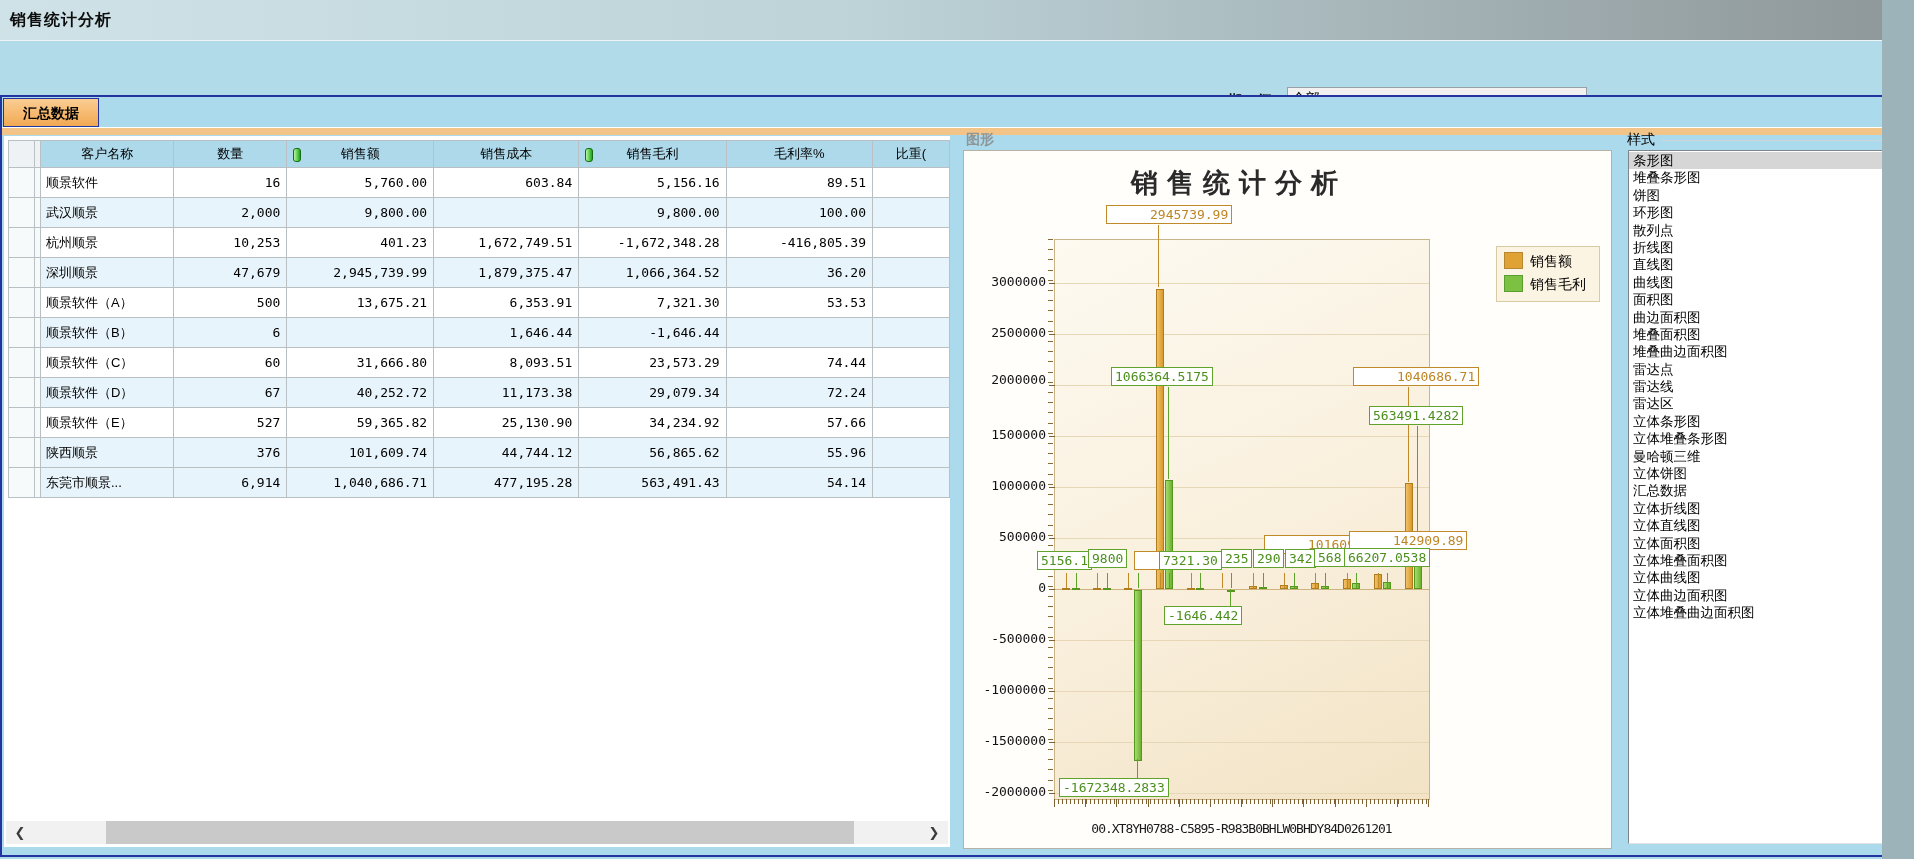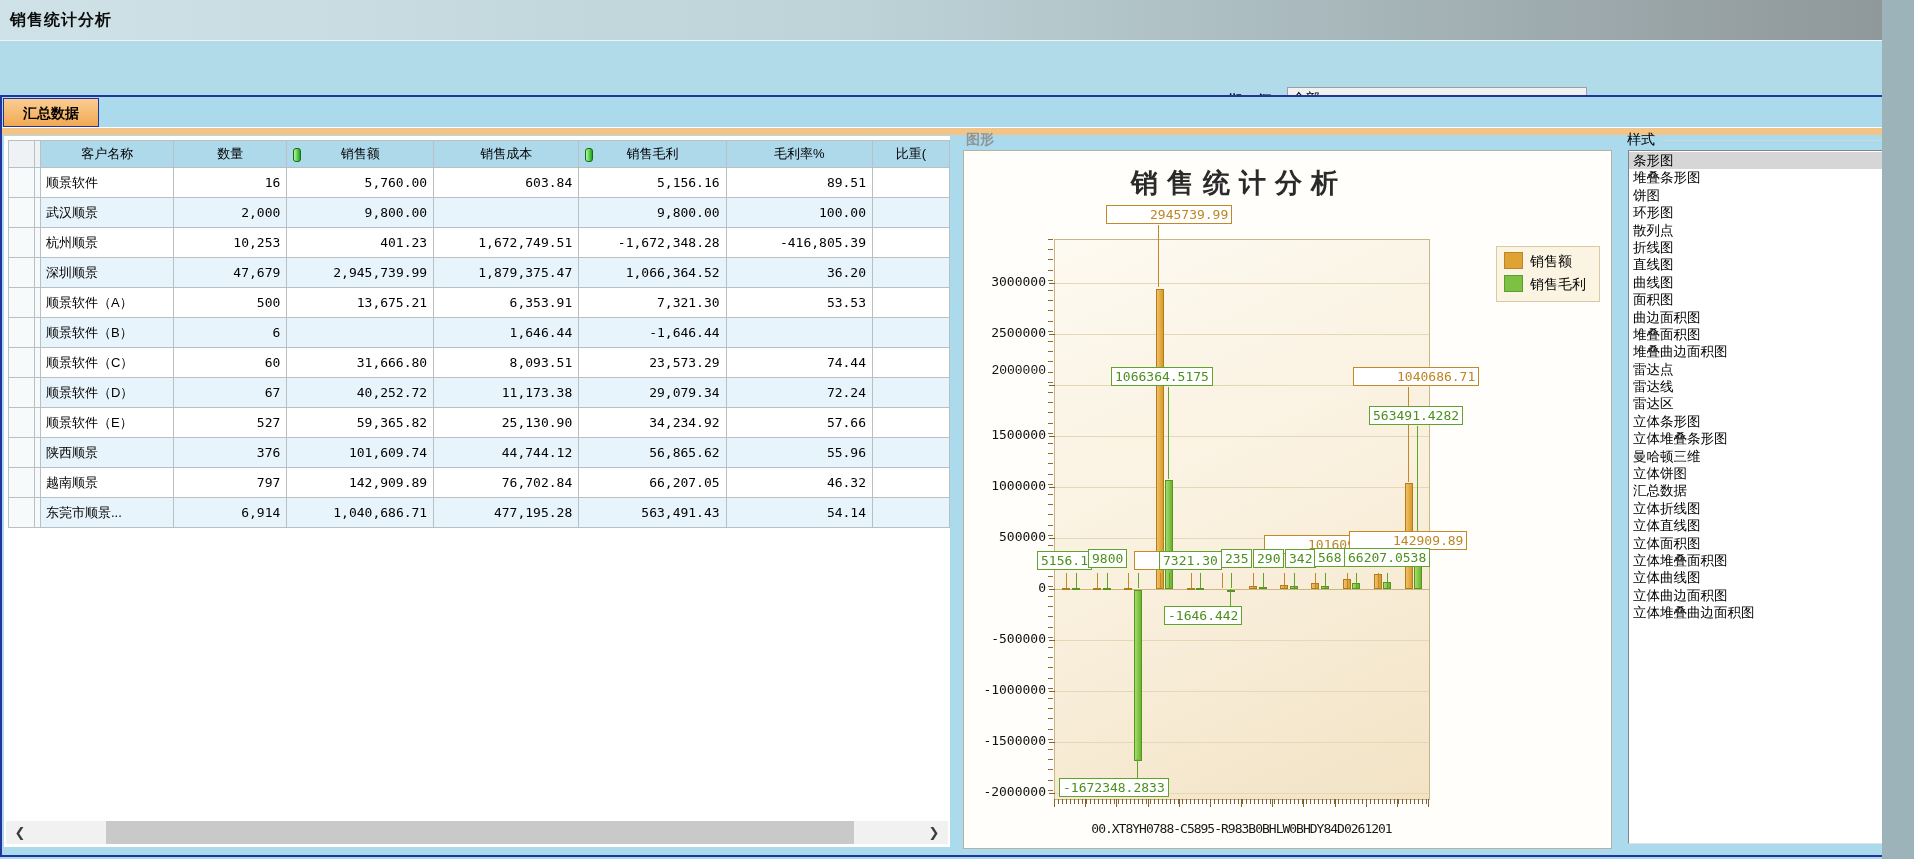--- a/index.html
+++ b/index.html
@@ -225,31 +225,20 @@
           </tr>
           <tr class="alt">
             <td class="sel"></td>
             <td class="thin"></td>
             <td class="name">陕西顺景</td>
             <td class="num">376</td>
             <td class="num">101,609.74</td>
             <td class="num">44,744.12</td>
             <td class="num">56,865.62</td>
             <td class="num">55.96</td>
-            <td class="num"></td>
-          </tr>
-          <tr>
-            <td class="sel"></td>
-            <td class="thin"></td>
-            <td class="name">越南顺景</td>
-            <td class="num">797</td>
-            <td class="num">142,909.89</td>
-            <td class="num">76,702.84</td>
-            <td class="num">66,207.05</td>
-            <td class="num">46.32</td>
             <td class="num"></td>
           </tr>
           <tr class="alt">
             <td class="sel"></td>
             <td class="thin"></td>
             <td class="name">东莞市顺景...</td>
             <td class="num">6,914</td>
             <td class="num">1,040,686.71</td>
             <td class="num">477,195.28</td>
             <td class="num">563,491.43</td>
@@ -324,21 +313,21 @@
         <div class="tail o" style="left: 260.333px; top: 333px; height: 15px;"></div>
         <div class="tail g" style="left: 269.833px; top: 333px; height: 15px;"></div>
         <div class="tail o" style="left: 291.5px; top: 333px; height: 15px;"></div>
         <div class="tail g" style="left: 301px; top: 333px; height: 15px;"></div>
         <div class="tail o" style="left: 322.667px; top: 333px; height: 15px;"></div>
         <div class="tail g" style="left: 332.167px; top: 333px; height: 15px;"></div>
       </div>
     <div id="ylabels">
         <div class="ylab mono" style="top: 123px;">3000000</div>
         <div class="ylab mono" style="top: 174px;">2500000</div>
-        <div class="ylab mono" style="top: 212px; font-family: Liberation Mono, monospace;">2000000</div>
+        <div class="ylab mono" style="top: 221px;">2000000</div>
         <div class="ylab mono" style="top: 276px;">1500000</div>
         <div class="ylab mono" style="top: 327px;">1000000</div>
         <div class="ylab mono" style="top: 378px;">500000</div>
         <div class="ylab mono" style="top: 429px;">0</div>
         <div class="ylab mono" style="top: 480px;">-500000</div>
         <div class="ylab mono" style="top: 531px;">-1000000</div>
         <div class="ylab mono" style="top: 582px;">-1500000</div>
         <div class="ylab mono" style="top: 633px;">-2000000</div>
       </div>
     <div id="callouts">

